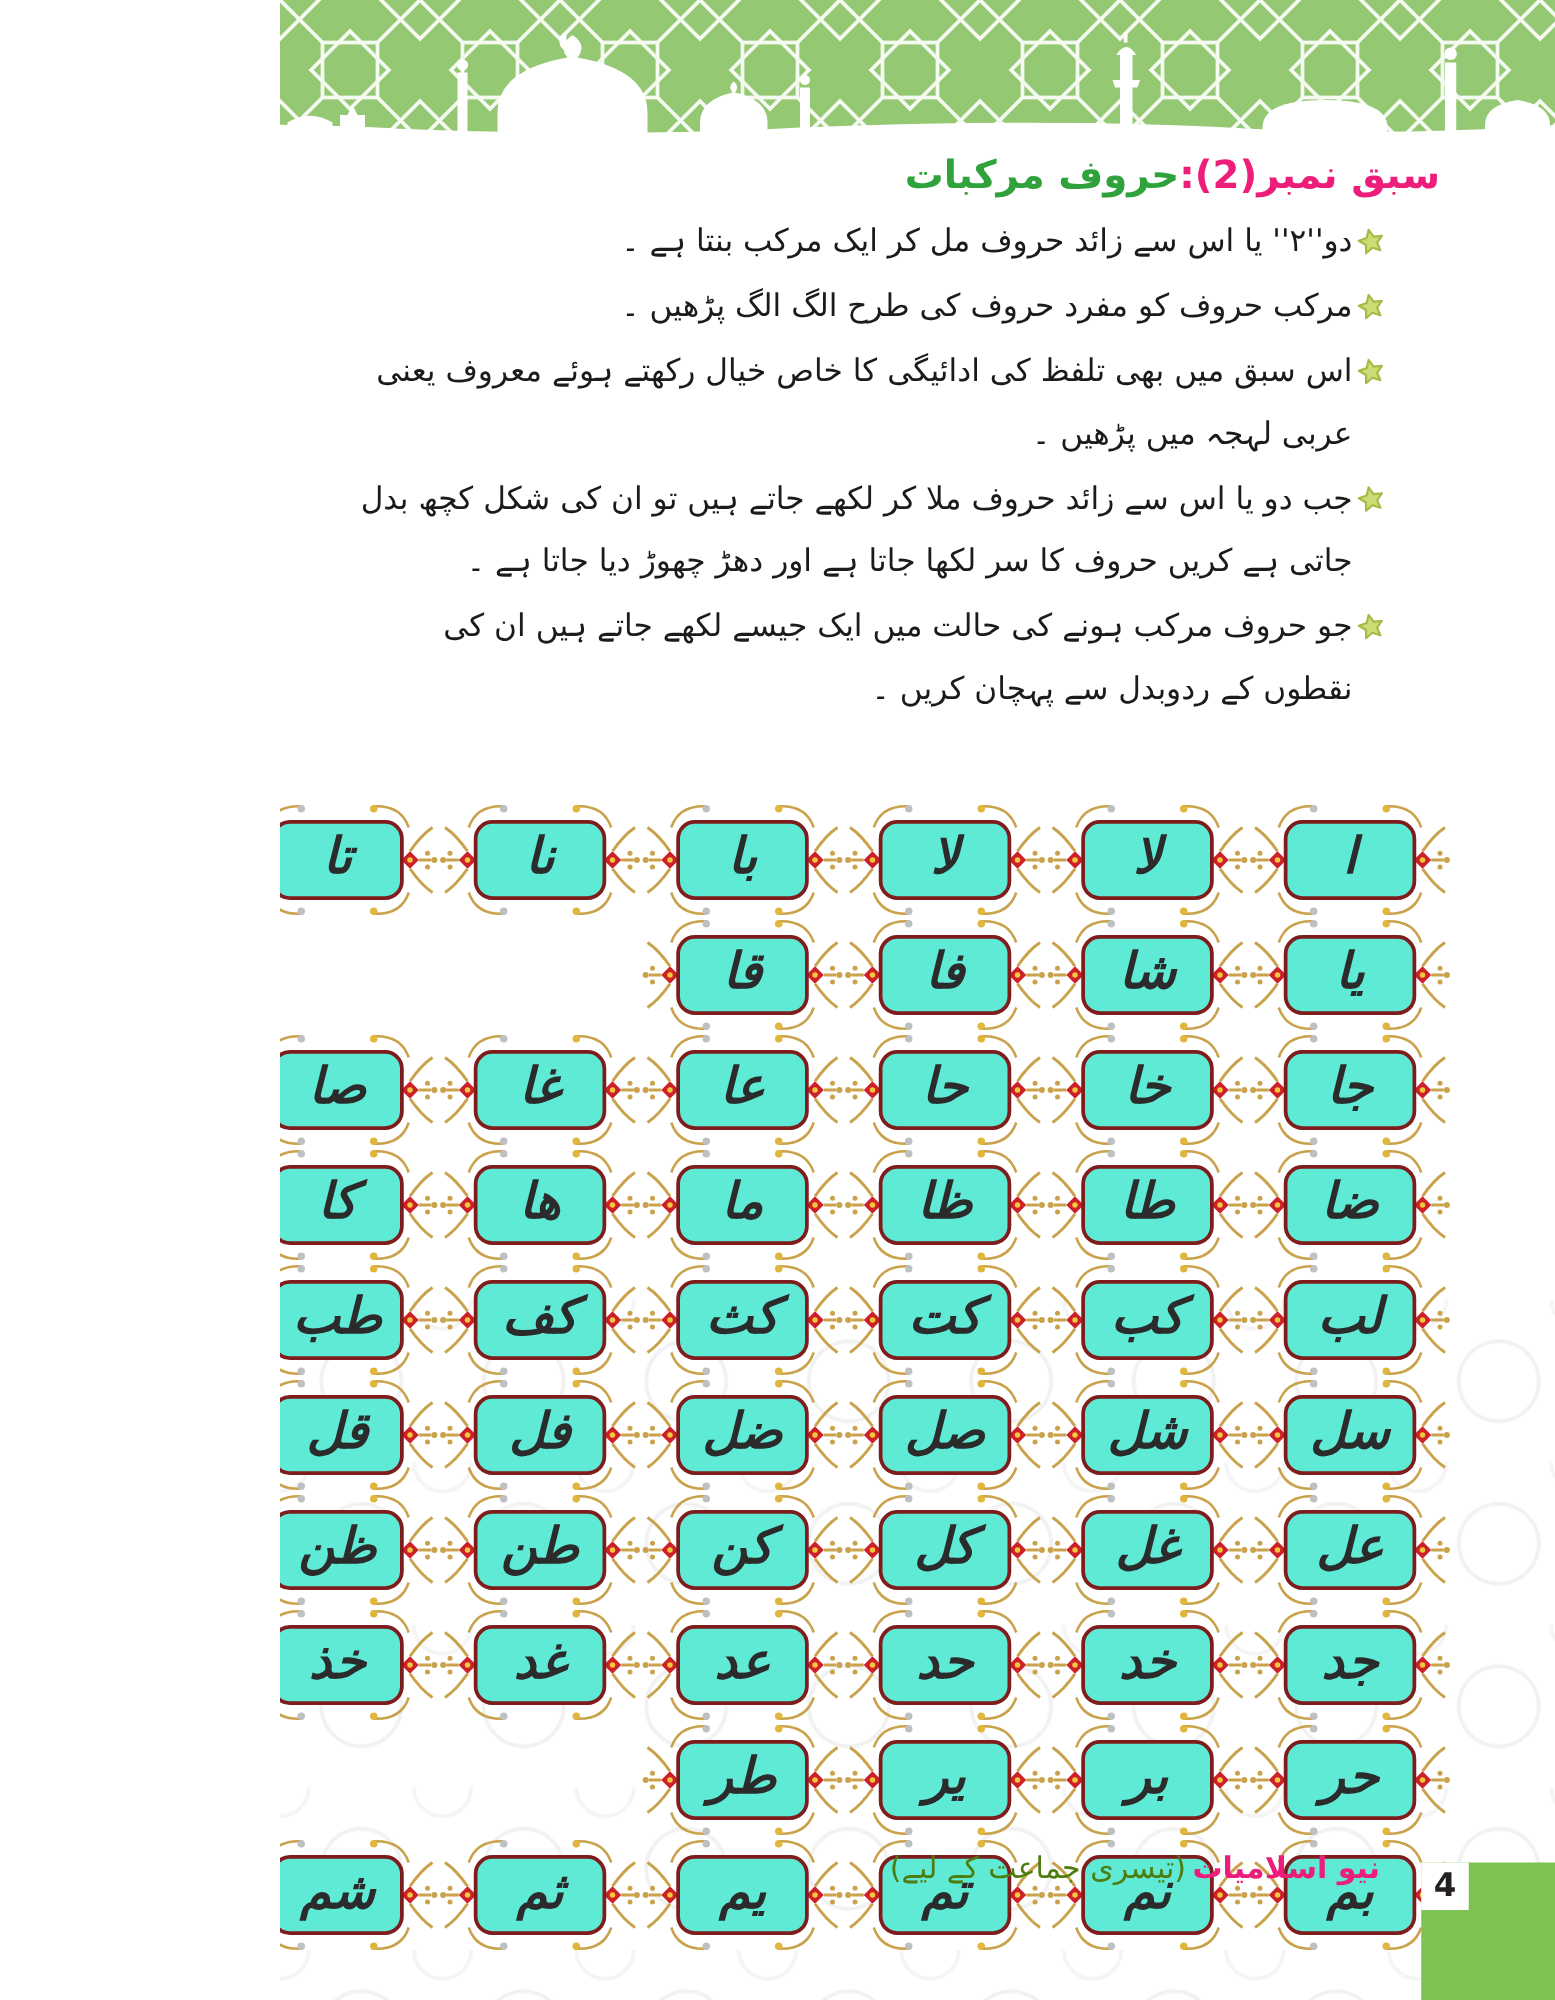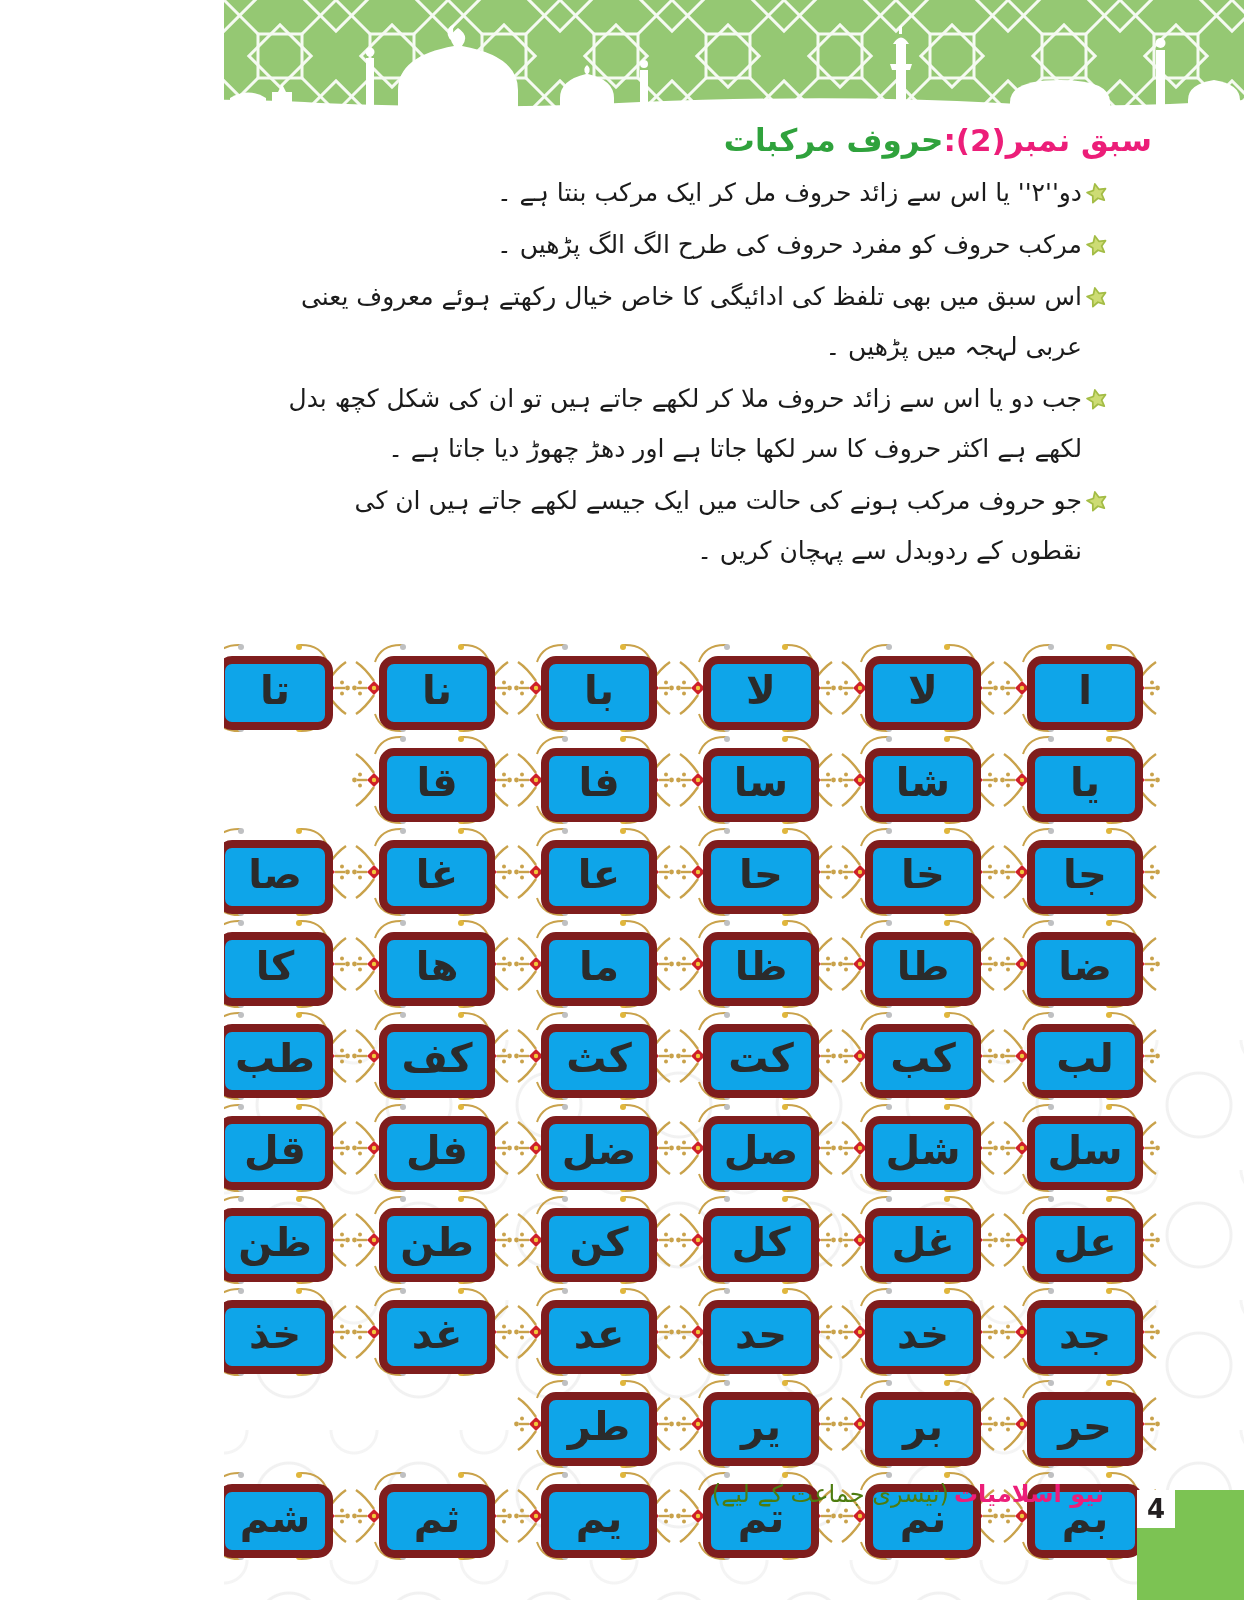--- a/index.html
+++ b/index.html
@@ -43,24 +43,24 @@
   }
   .star{flex:0 0 auto;width:26px;height:26px;margin-top:13px;transform:rotate(-12deg);}
   
   .grid{position:relative;z-index:1;margin:66px 83px 0 0;width:972px;}
   .grow{display:flex;direction:rtl;}
   .cell{position:relative;width:162px;height:92px;flex:0 0 auto;}
   .cellorn{position:absolute;inset:0;width:162px;height:92px;z-index:0;}
   .card{
     position:absolute;left:28px;top:14px;z-index:1;
     width:100px;height:58px;
-    background:#0ea5e9;
-    border:8px solid #7f1d1d;
+    background:#5eead4;
+    border:3px solid #7f1d1d;
     border-radius:15px;
-    display:flex;align-items:center;justify-content:center;
+    display:flex;align-items:center;justify-content:center;font-style:italic;
   }
   .card span{
     font-size:40px;font-weight:bold;color:#2b2b2b;
     line-height:1;padding-bottom:6px;
   }
   
   .footer-text{
     position:absolute;z-index:2;top:1480px;right:140px;
     direction:rtl;text-align:right;white-space:nowrap;
   }
@@ -192,21 +192,21 @@
     <li>
       <svg class="star">
           <use href="#starbullet"></use>
         </svg>
       <span>اس سبق میں بھی تلفظ کی ادائیگی کا خاص خیال رکھتے ہوئے معروف یعنی عربی لہجہ میں پڑھیں ۔</span>
     </li>
     <li>
       <svg class="star">
           <use href="#starbullet"></use>
         </svg>
-      <span>جب دو یا اس سے زائد حروف ملا کر لکھے جاتے ہیں تو ان کی شکل کچھ بدل لکھے ہے اکثر حروف کا سر لکھا جاتا ہے اور دھڑ چھوڑ دیا جاتا ہے ۔</span>
+      <span>جب دو یا اس سے زائد حروف ملا کر لکھے جاتے ہیں تو ان کی شکل کچھ بدل جاتی ہے کریں حروف کا سر لکھا جاتا ہے اور دھڑ چھوڑ دیا جاتا ہے ۔</span>
     </li>
     <li>
       <svg class="star">
           <use href="#starbullet"></use>
         </svg>
       <span>جو حروف مرکب ہونے کی حالت میں ایک جیسے لکھے جاتے ہیں ان کی نقطوں کے ردوبدل سے پہچان کریں ۔</span>
     </li>
   </ul>
 
   <div class="grid">
@@ -277,28 +277,20 @@
           </svg>
           <div class="card">
             <span>شا</span>
           </div>
         </div>
       <div class="cell">
           <svg class="cellorn">
             <use href="#cellorn"></use>
           </svg>
           <div class="card">
-            <span>سا</span>
-          </div>
-        </div>
-      <div class="cell">
-          <svg class="cellorn">
-            <use href="#cellorn"></use>
-          </svg>
-          <div class="card">
             <span>فا</span>
           </div>
         </div>
       <div class="cell">
           <svg class="cellorn">
             <use href="#cellorn"></use>
           </svg>
           <div class="card">
             <span>قا</span>
           </div>

